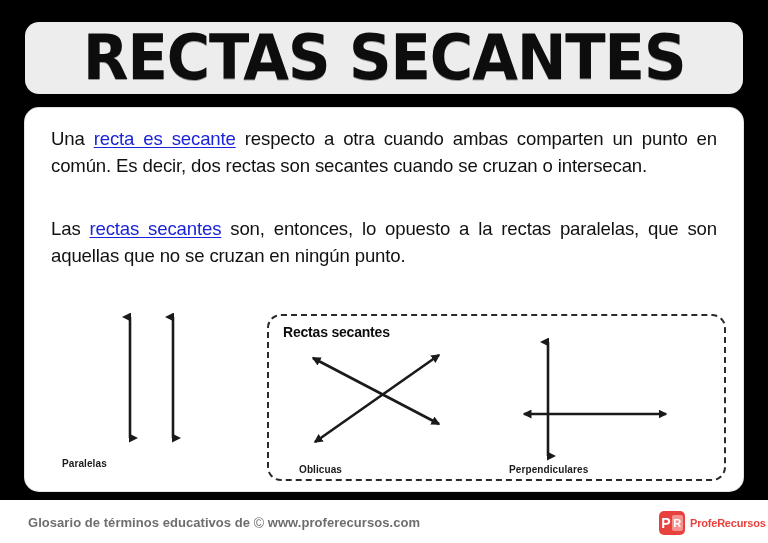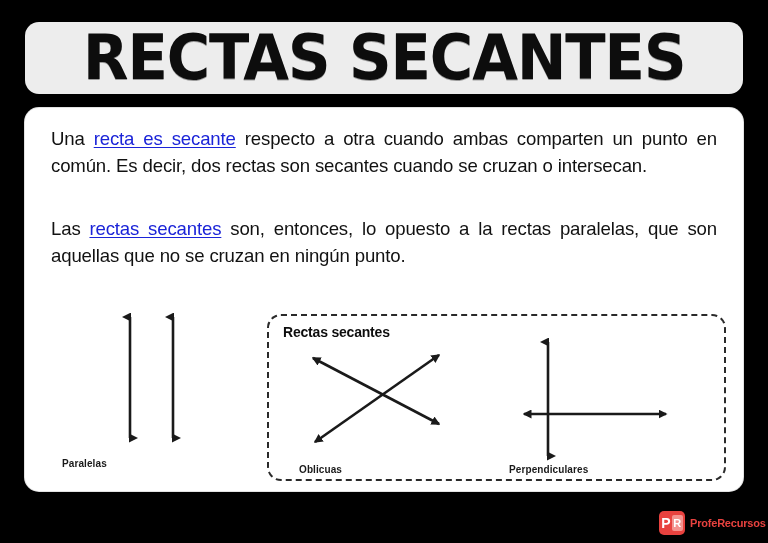--- a/index.html
+++ b/index.html
@@ -312,20 +312,27 @@
             <line x1="39" y1="122" x2="39" y2="8" stroke="#1a1a1a" stroke-width="2.6" marker-start="url(#ahD2)" marker-end="url(#ahU2)"></line>
             <line x1="15" y1="80" x2="157" y2="80" stroke="#1a1a1a" stroke-width="2.6" marker-start="url(#ahL2)" marker-end="url(#ahR2)"></line>
           </svg>
           <div class="fig-label">Perpendiculares</div>
         </div>
       </div>
 
     </div>
   </div>
 
+  <div class="footer">
+    <div class="footer-text">
+      <span>Glosario de términos educativos de</span>
+      <span class="copy">©</span>
+      <span>www.proferecursos.com</span>
+    </div>
+  </div>
 
   <div class="logo">
     <div class="logo-mark">
       <span class="pl">P</span>
       <span class="rbox">
           <span>R</span>
         </span>
     </div>
     <div class="logo-word">
       <span>Profe</span>

